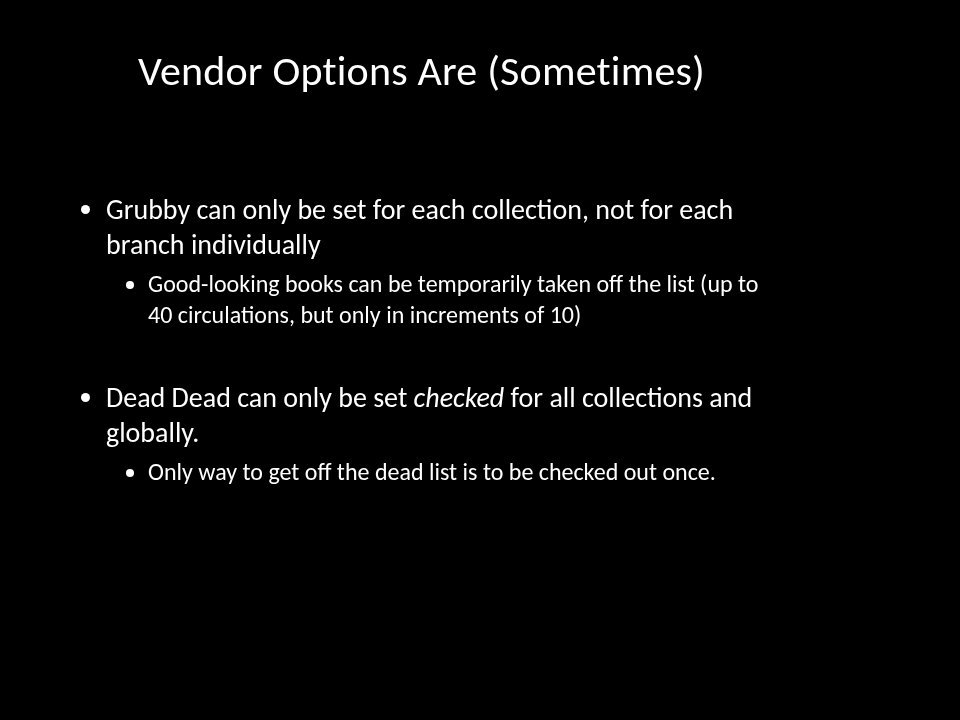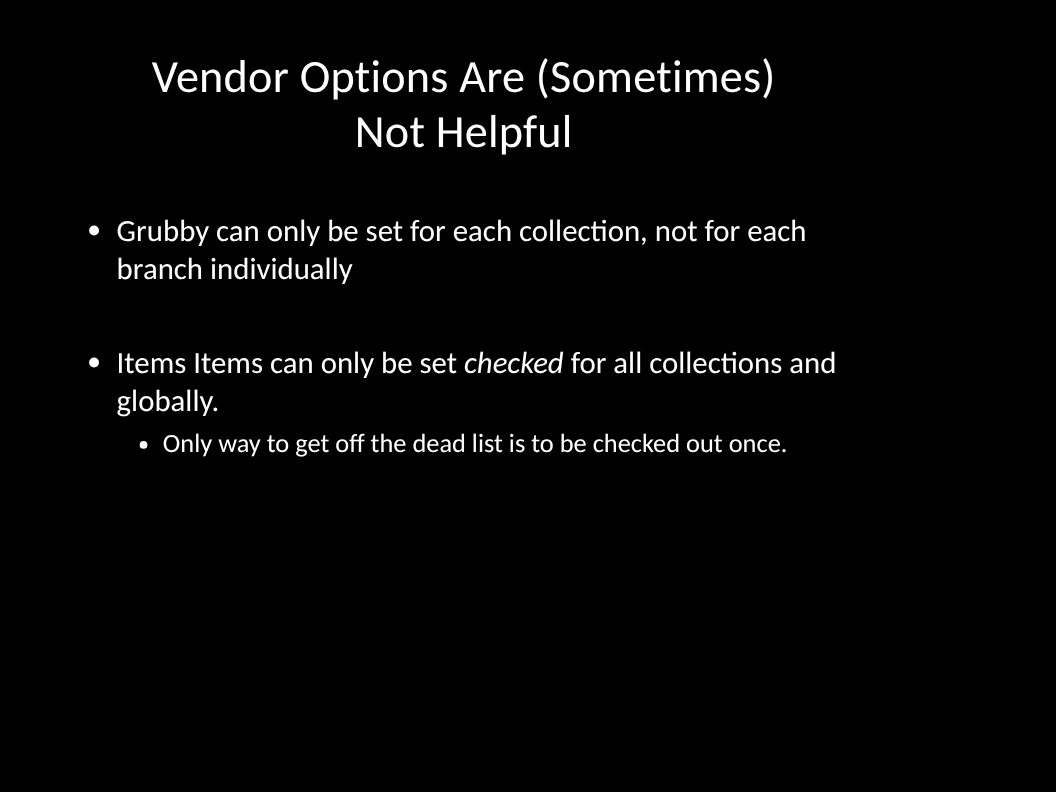--- a/index.html
+++ b/index.html
@@ -66,31 +66,33 @@
     font-style: italic;
   }
 </style>
 </head>
 <body>
 
 <div class="slide">
 
   <div class="title">
     <span>Vendor Options Are (Sometimes)</span><br>
-    <span>Not Helpful</span>
   </div>
 
   <div class="body">
     <ul class="level1">
       <li>
         <span>Grubby can only be set for each collection, not for each branch individually</span>
+        <ul class="level2">
+          <li>Good-looking books can be temporarily taken off the list (up to 40 circulations, but only in increments of 10)</li>
+        </ul>
       </li>
       <li class="gap"></li>
       <li>
-        <span>Items Items can only be set </span><em class="slant">checked</em><span> for all collections and globally.</span>
+        <span>Dead Dead can only be set </span><em class="slant">checked</em><span> for all collections and globally.</span>
         <ul class="level2">
           <li>Only way to get off the dead list is to be checked out once.</li>
         </ul>
       </li>
     </ul>
   </div>
 
 </div>
 
 </body></html>

